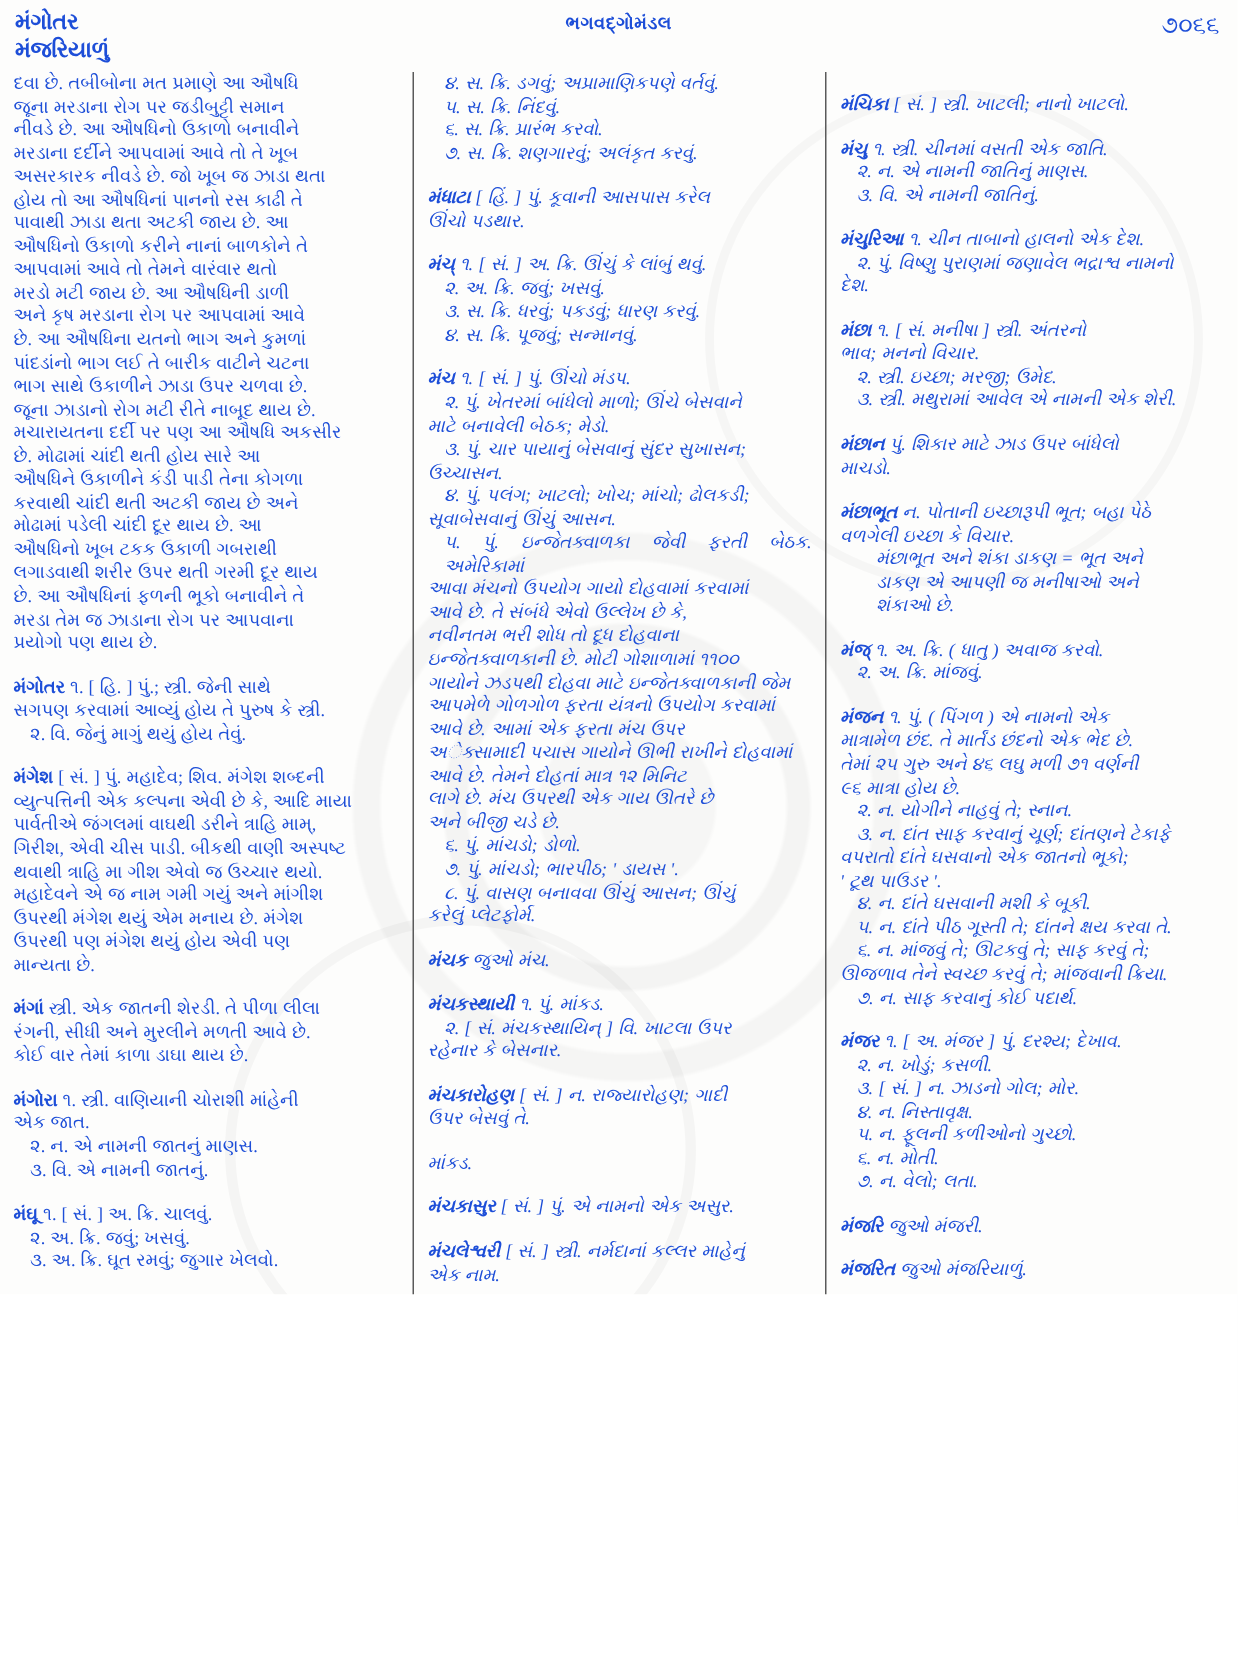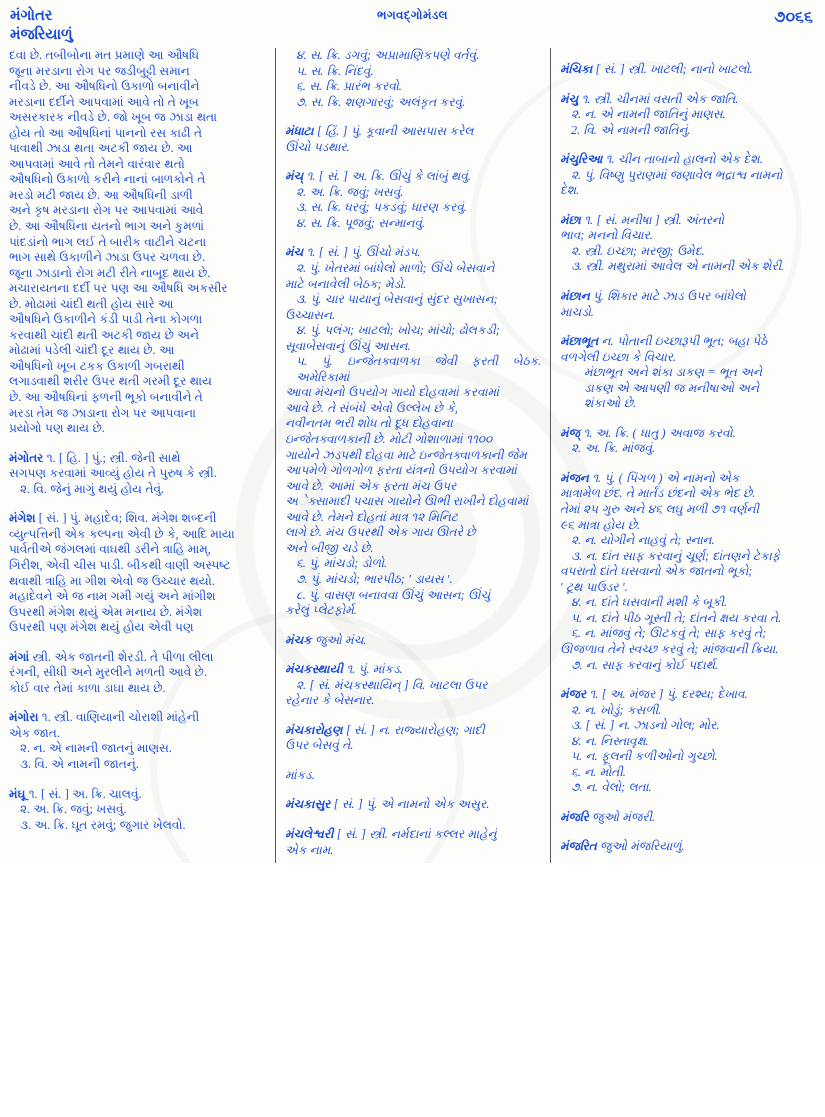--- a/index.html
+++ b/index.html
@@ -85,21 +85,21 @@
     text-align: center;
     font-size: 12px;
     font-weight: bold;
     letter-spacing: 0.3px;
   }
   .rh-right {
     position: absolute;
     right: 12px;
     top: 8px;
     font-size: 16px;
-    font-weight: bold;
+    font-weight: normal;
   }
 
   
   .columns {
     position: absolute;
     left: 0;
     top: 48px;
     width: 825px;
     height: 1065px;
     display: flex;
@@ -175,22 +175,22 @@
   <div class="columns">
     <div class="col" id="col1">
         <div class="entry">
           <p class="cont">દવા છે. તબીબોના મત પ્રમાણે આ ઔષધિ</p>
           <p class="cont">જૂના મરડાના રોગ પર જડીબુટ્ટી સમાન</p>
           <p class="cont">નીવડે છે. આ ઔષધિનો ઉકાળો બનાવીને</p>
           <p class="cont">મરડાના દર્દીને આપવામાં આવે તો તે ખૂબ</p>
           <p class="cont">અસરકારક નીવડે છે. જો ખૂબ જ ઝાડા થતા</p>
           <p class="cont">હોય તો આ ઔષધિનાં પાનનો રસ કાઢી તે</p>
           <p class="cont">પાવાથી ઝાડા થતા અટકી જાય છે. આ</p>
+          <p class="cont">ઔષધિનો ઉકાળો કરીને નાનાં બાળકોને તે</p>
           <p class="cont">આપવામાં આવે તો તેમને વારંવાર થતો</p>
-          <p class="cont">ઔષધિનો ઉકાળો કરીને નાનાં બાળકોને તે</p>
           <p class="cont">મરડો મટી જાય છે. આ ઔષધિની ડાળી</p>
           <p class="cont">અને કૃષ મરડાના રોગ પર આપવામાં આવે</p>
           <p class="cont">છે. આ ઔષધિના યતનો ભાગ અને કુમળાં</p>
           <p class="cont">પાંદડાંનો ભાગ લઈ તે બારીક વાટીને ચટના</p>
           <p class="cont">ભાગ સાથે ઉકાળીને ઝાડા ઉપર ચળવા છે.</p>
           <p class="cont">જૂના ઝાડાનો રોગ મટી રીતે નાબૂદ થાય છે.</p>
           <p class="cont">મચારાયતના દર્દી પર પણ આ ઔષધિ અકસીર</p>
           <p class="cont">છે. મોઢામાં ચાંદી થતી હોય સારે આ</p>
           <p class="cont">ઔષધિને ઉકાળીને કંડી પાડી તેના કોગળા</p>
           <p class="cont">કરવાથી ચાંદી થતી અટકી જાય છે અને</p>
@@ -208,20 +208,21 @@
         </div>
         <div class="entry gap">
           <p class=""><span class="hw">મંગેશ</span> [ સં. ] પું. મહાદેવ; શિવ. મંગેશ શબ્દની</p>
           <p class="cont">વ્યુત્પત્તિની એક કલ્પના એવી છે કે, આદિ માયા</p>
           <p class="cont">પાર્વતીએ જંગલમાં વાઘથી ડરીને ત્રાહિ મામ્,</p>
           <p class="cont">ગિરીશ, એવી ચીસ પાડી. બીકથી વાણી અસ્પષ્ટ</p>
           <p class="cont">થવાથી ત્રાહિ મા ગીશ એવો જ ઉચ્ચાર થયો.</p>
           <p class="cont">મહાદેવને એ જ નામ ગમી ગયું અને માંગીશ</p>
           <p class="cont">ઉપરથી મંગેશ થયું એમ મનાય છે. મંગેશ</p>
           <p class="cont">ઉપરથી પણ મંગેશ થયું હોય એવી પણ</p>
+          <p class="cont">માન્યતા છે.</p>
         </div>
         <div class="entry gap">
           <p class=""><span class="hw">મંગાં</span> સ્ત્રી. એક જાતની શેરડી. તે પીળા લીલા</p>
           <p class="cont">રંગની, સીધી અને મુરલીને મળતી આવે છે.</p>
           <p class="cont">કોઈ વાર તેમાં કાળા ડાઘા થાય છે.</p>
         </div>
         <div class="entry gap">
           <p class=""><span class="hw">મંગોરા</span> ૧. સ્ત્રી. વાણિયાની ચોરાશી માંહેની</p>
           <p class="cont">એક જાત.</p>
           <p class="sense">૨. ન. એ નામની જાતનું માણસ.</p>
@@ -301,21 +302,21 @@
           <p class=""><span class="hw">મંચાલ્લી</span> જુઓ મંચલેશ્વરી.</p>
         </div>
       </div>
     <div class="col" id="col3">
         <div class="entry gap">
           <p class=""><span class="hw">મંચિકા</span> [ સં. ] સ્ત્રી. ખાટલી; નાનો ખાટલો.</p>
         </div>
         <div class="entry gap">
           <p class=""><span class="hw">મંચુ</span> ૧. સ્ત્રી. ચીનમાં વસતી એક જાતિ.</p>
           <p class="sense">૨. ન. એ નામની જાતિનું માણસ.</p>
-          <p class="sense">2. વિ. એ નામની જાતિનું.</p>
+          <p class="sense">૩. વિ. એ નામની જાતિનું.</p>
         </div>
         <div class="entry gap">
           <p class=""><span class="hw">મંચુરિઆ</span> ૧. ચીન તાબાનો હાલનો એક દેશ.</p>
           <p class="sense">૨. પું. વિષ્ણુ પુરાણમાં જણાવેલ ભદ્રાશ્વ નામનો</p>
           <p class="cont">દેશ.</p>
         </div>
         <div class="entry gap">
           <p class=""><span class="hw">મંછા</span> ૧. [ સં. મનીષા ] સ્ત્રી. અંતરનો</p>
           <p class="cont">ભાવ; મનનો વિચાર.</p>
           <p class="sense">૨. સ્ત્રી. ઇચ્છા; મરજી; ઉમેદ.</p>

